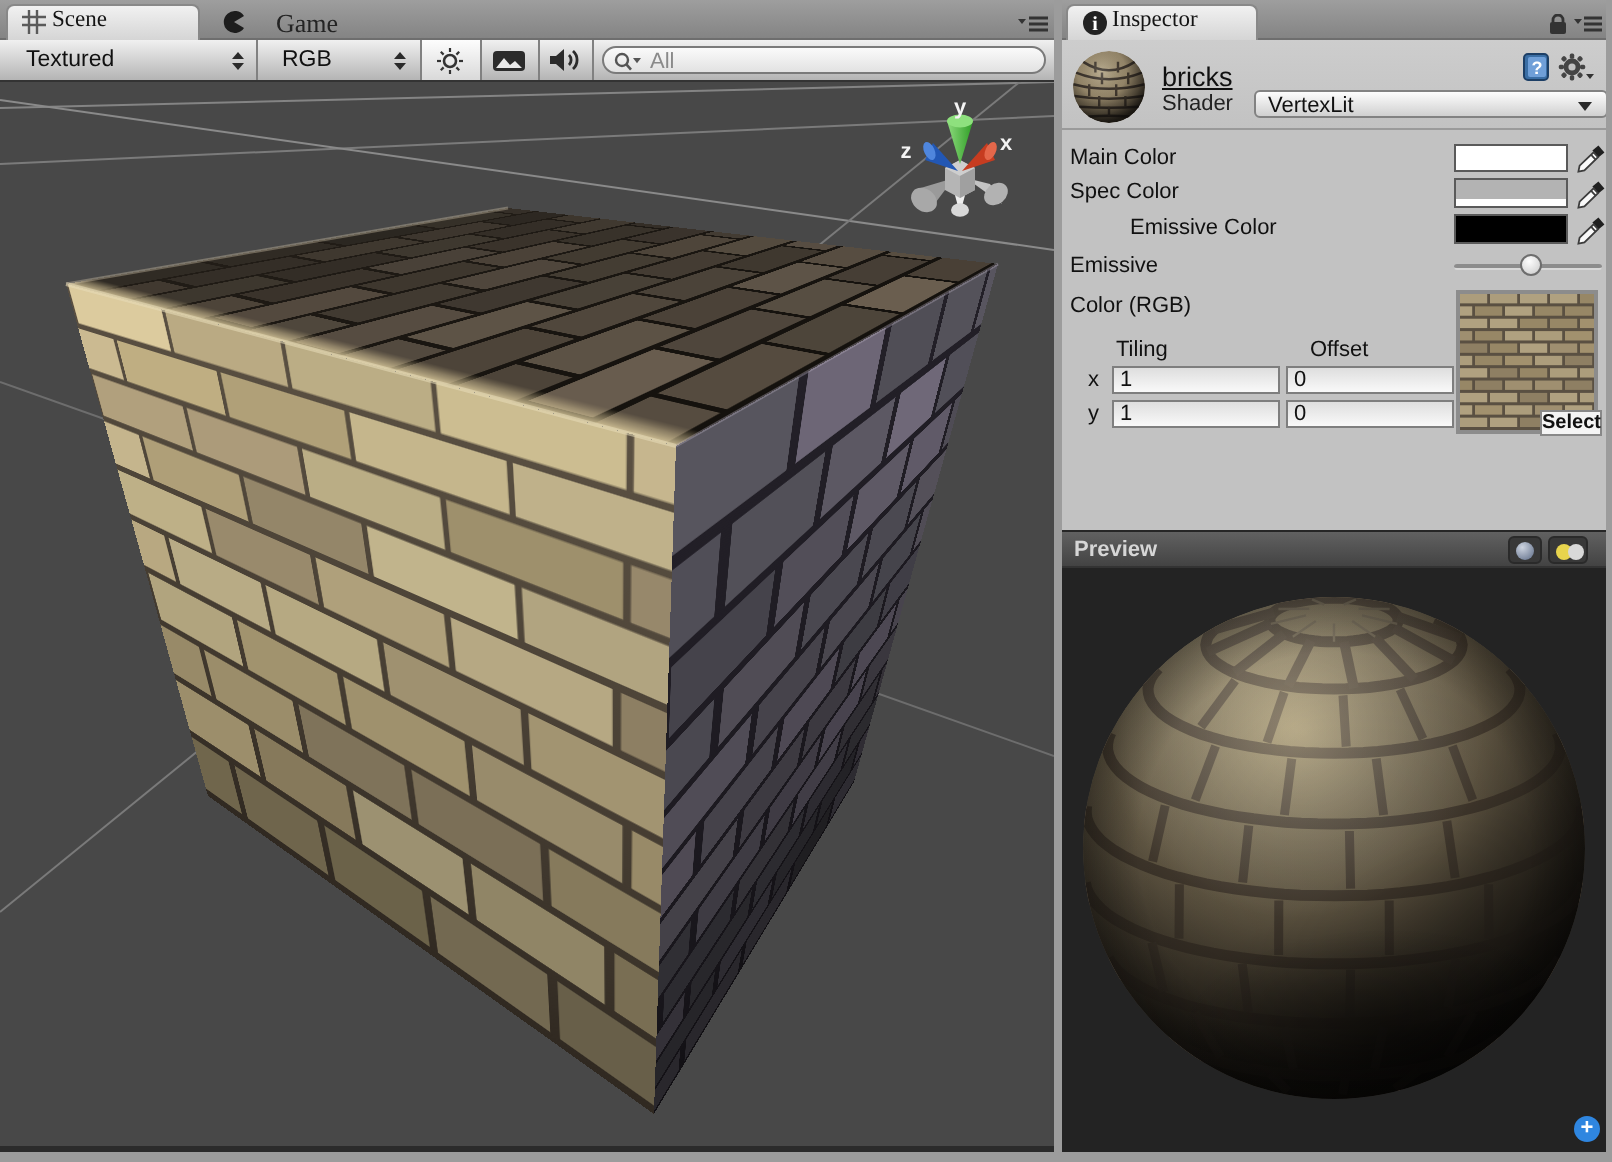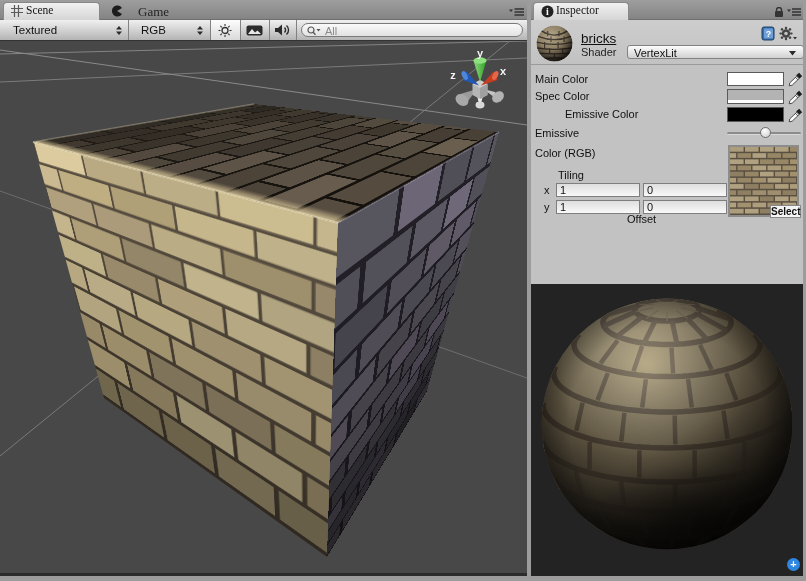--- a/index.html
+++ b/index.html
@@ -476,21 +476,21 @@
 <line x1="7.6" y1="5.4" x2="9.9" y2="7.9" stroke="#3c3c3c" stroke-width="0.9"></line>
 </svg></div>
     <div class="swatch" style="top:7px; height:14px; background:#fff;"></div>
     <div class="swatch" style="top:24px; height:15px; background:linear-gradient(#b3b3b3 75%, #fff 75%);"></div>
     <div class="swatch" style="top:42px; height:15px; background:#000;"></div>
 
     <div class="abs" style="left:196px; top:67px; width:74px; height:3px; background:#8c8c8c; border-bottom:1px solid #d8d8d8; border-radius:2px;"></div>
     <div class="abs" style="left:229px; top:62px; width:11px; height:11px; border-radius:50%; background:radial-gradient(circle at 40% 30%, #fdfdfd, #c9c9c9); border:1px solid #6d6d6d;"></div>
 
     <div class="lbl" style="left:27px; top:104px;">Tiling</div>
-    <div class="lbl" style="left:96px; top:104px;margin-top:44px;">Offset</div>
+    <div class="lbl" style="left:124px; top:104px;">Offset</div>
     <div class="lbl" style="left:13px; top:119px;">x</div>
     <div class="lbl" style="left:13px; top:136px;">y</div>
     <div class="inputbox" style="left:25px; top:118px; width:84px;">1</div>
     <div class="inputbox" style="left:112px; top:118px; width:84px;">0</div>
     <div class="inputbox" style="left:25px; top:135px; width:84px;">1</div>
     <div class="inputbox" style="left:112px; top:135px; width:84px;">0</div>
 
     <div class="abs" id="texThumb" style="left:197px; top:80px; width:71px; height:72px; border:2px solid #8c8c8c; background:#a89878;"><svg width="67" height="68" viewBox="0 0 67 68">
           <rect width="67" height="68" fill="#5a5042"></rect>
           <rect x="0.0" y="0.00" width="13.6" height="4.68" fill="#ac9d7c"></rect>
@@ -545,20 +545,30 @@
           <rect x="52.5" y="55.64" width="13.6" height="4.68" fill="#b0a180"></rect>
           <rect x="0.0" y="61.82" width="13.6" height="4.68" fill="#ac9d7c"></rect>
           <rect x="15.0" y="61.82" width="13.6" height="4.68" fill="#b0a180"></rect>
           <rect x="30.0" y="61.82" width="13.6" height="4.68" fill="#8e7f63"></rect>
           <rect x="45.0" y="61.82" width="13.6" height="4.68" fill="#9f8f70"></rect>
           <rect x="60.0" y="61.82" width="7.0" height="4.68" fill="#9f8f70"></rect>
         </svg></div>
     <div class="abs" style="left:239px; top:140px; width:31px; height:13px; background:#f4f4f4; border:1px solid #888; font-size:10px; font-weight:bold; color:#111; text-align:center; line-height:12px;">Select</div>
   </div>
 
+  <div class="abs" id="prevBar" style="left:0; top:265px; width:275px; height:19px; background:linear-gradient(#616161,#434343); border-top:1px solid #262626; border-bottom:1px solid #333;">
+    <div class="abs" style="left:6px; top:3px; font-size:11px; font-weight:bold; color:#d6d6d6;">Preview</div>
+    <div class="abs" style="left:223px; top:2px; width:17px; height:14px; background:#383838; border:1px solid #2a2a2a; border-radius:3px;">
+      <div class="abs" style="left:3px; top:2px; width:9px; height:9px; border-radius:50%; background:radial-gradient(circle at 35% 30%, #cdd4e0, #5b6a85);"></div>
+    </div>
+    <div class="abs" style="left:243px; top:2px; width:20px; height:14px; background:#383838; border:1px solid #2a2a2a; border-radius:3px;">
+      <div class="abs" style="left:3px; top:3px; width:8px; height:8px; border-radius:50%; background:#e8d44d;"></div>
+      <div class="abs" style="left:9px; top:3px; width:8px; height:8px; border-radius:50%; background:#d8d8d8;"></div>
+    </div>
+  </div>
   <div class="abs" id="prevArea" style="left:0; top:284px; width:275px; height:297px; background:#232323;">
       <svg width="275" height="297" viewBox="0 0 275 297" style="position:absolute;left:0;top:0;">
 <defs>
 <radialGradient id="sphBase" cx="0.40" cy="0.26" r="0.80">
             <stop offset="0" stop-color="#a3956f"></stop>
             <stop offset="0.5" stop-color="#7d7057"></stop>
             <stop offset="1" stop-color="#372f25"></stop>
           </radialGradient>
 <radialGradient id="sphShade" cx="0.42" cy="0.26" r="0.38">
             <stop offset="0" stop-color="#fff0cd" stop-opacity="0.40"></stop>

